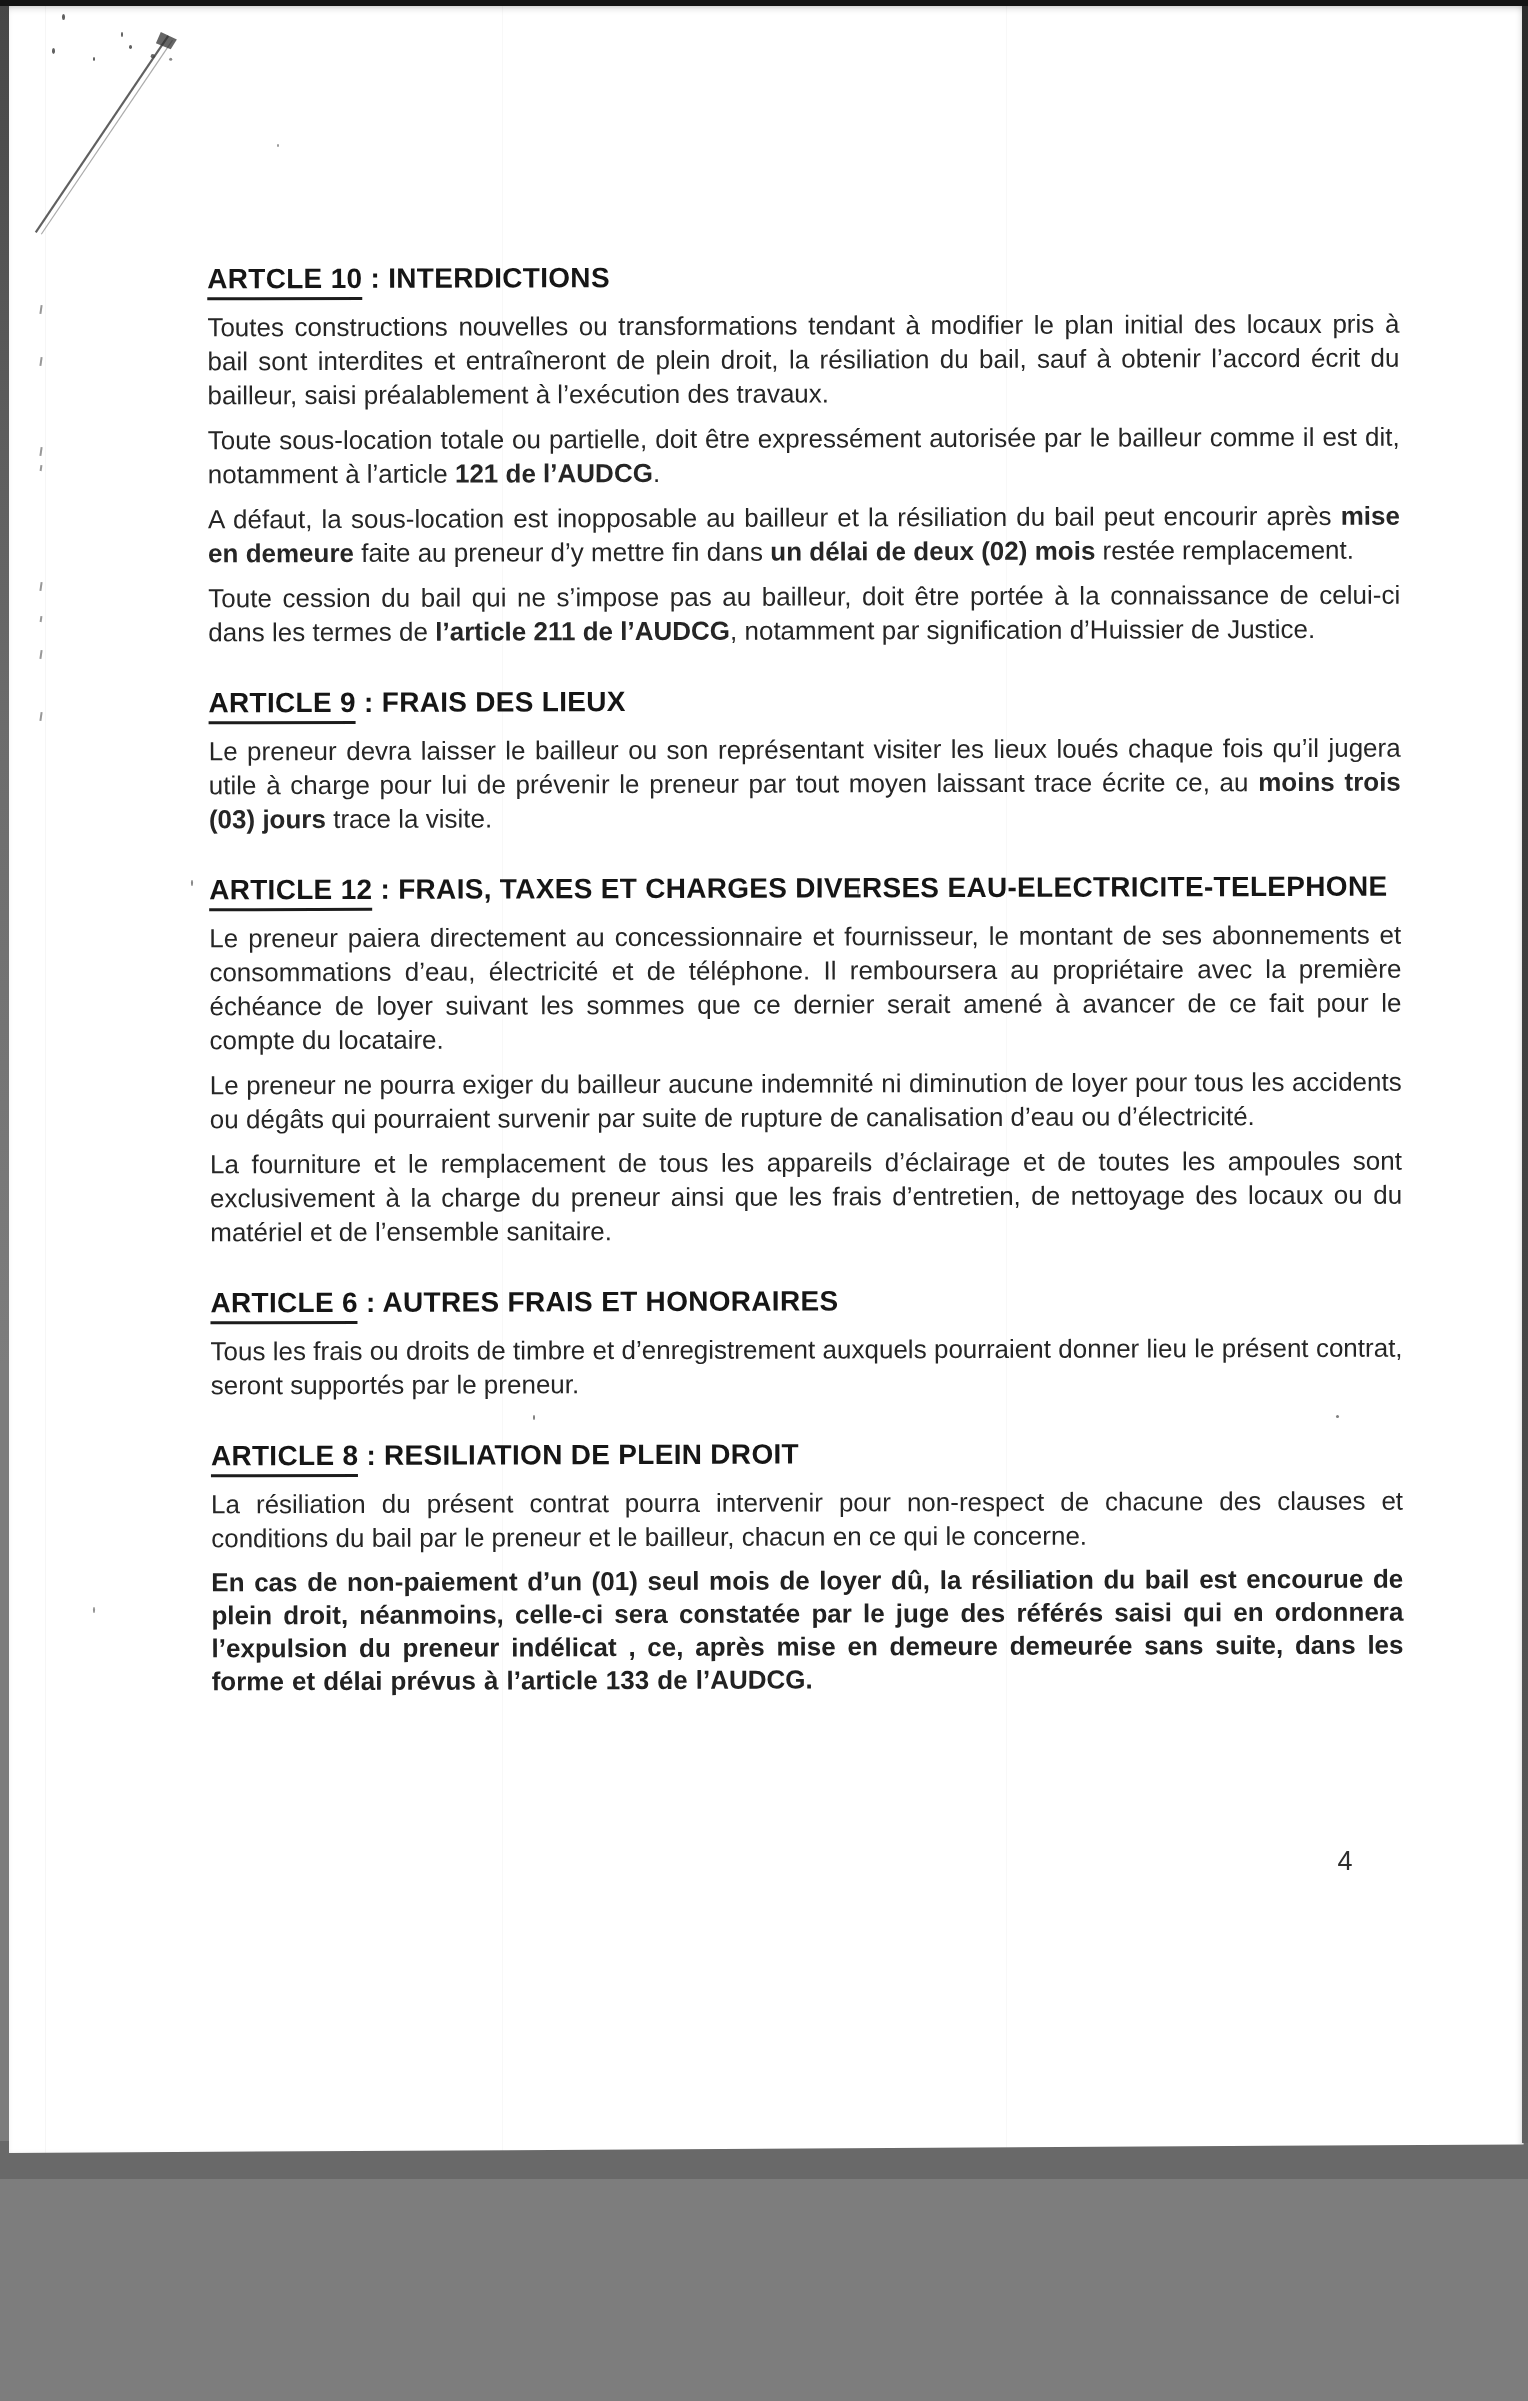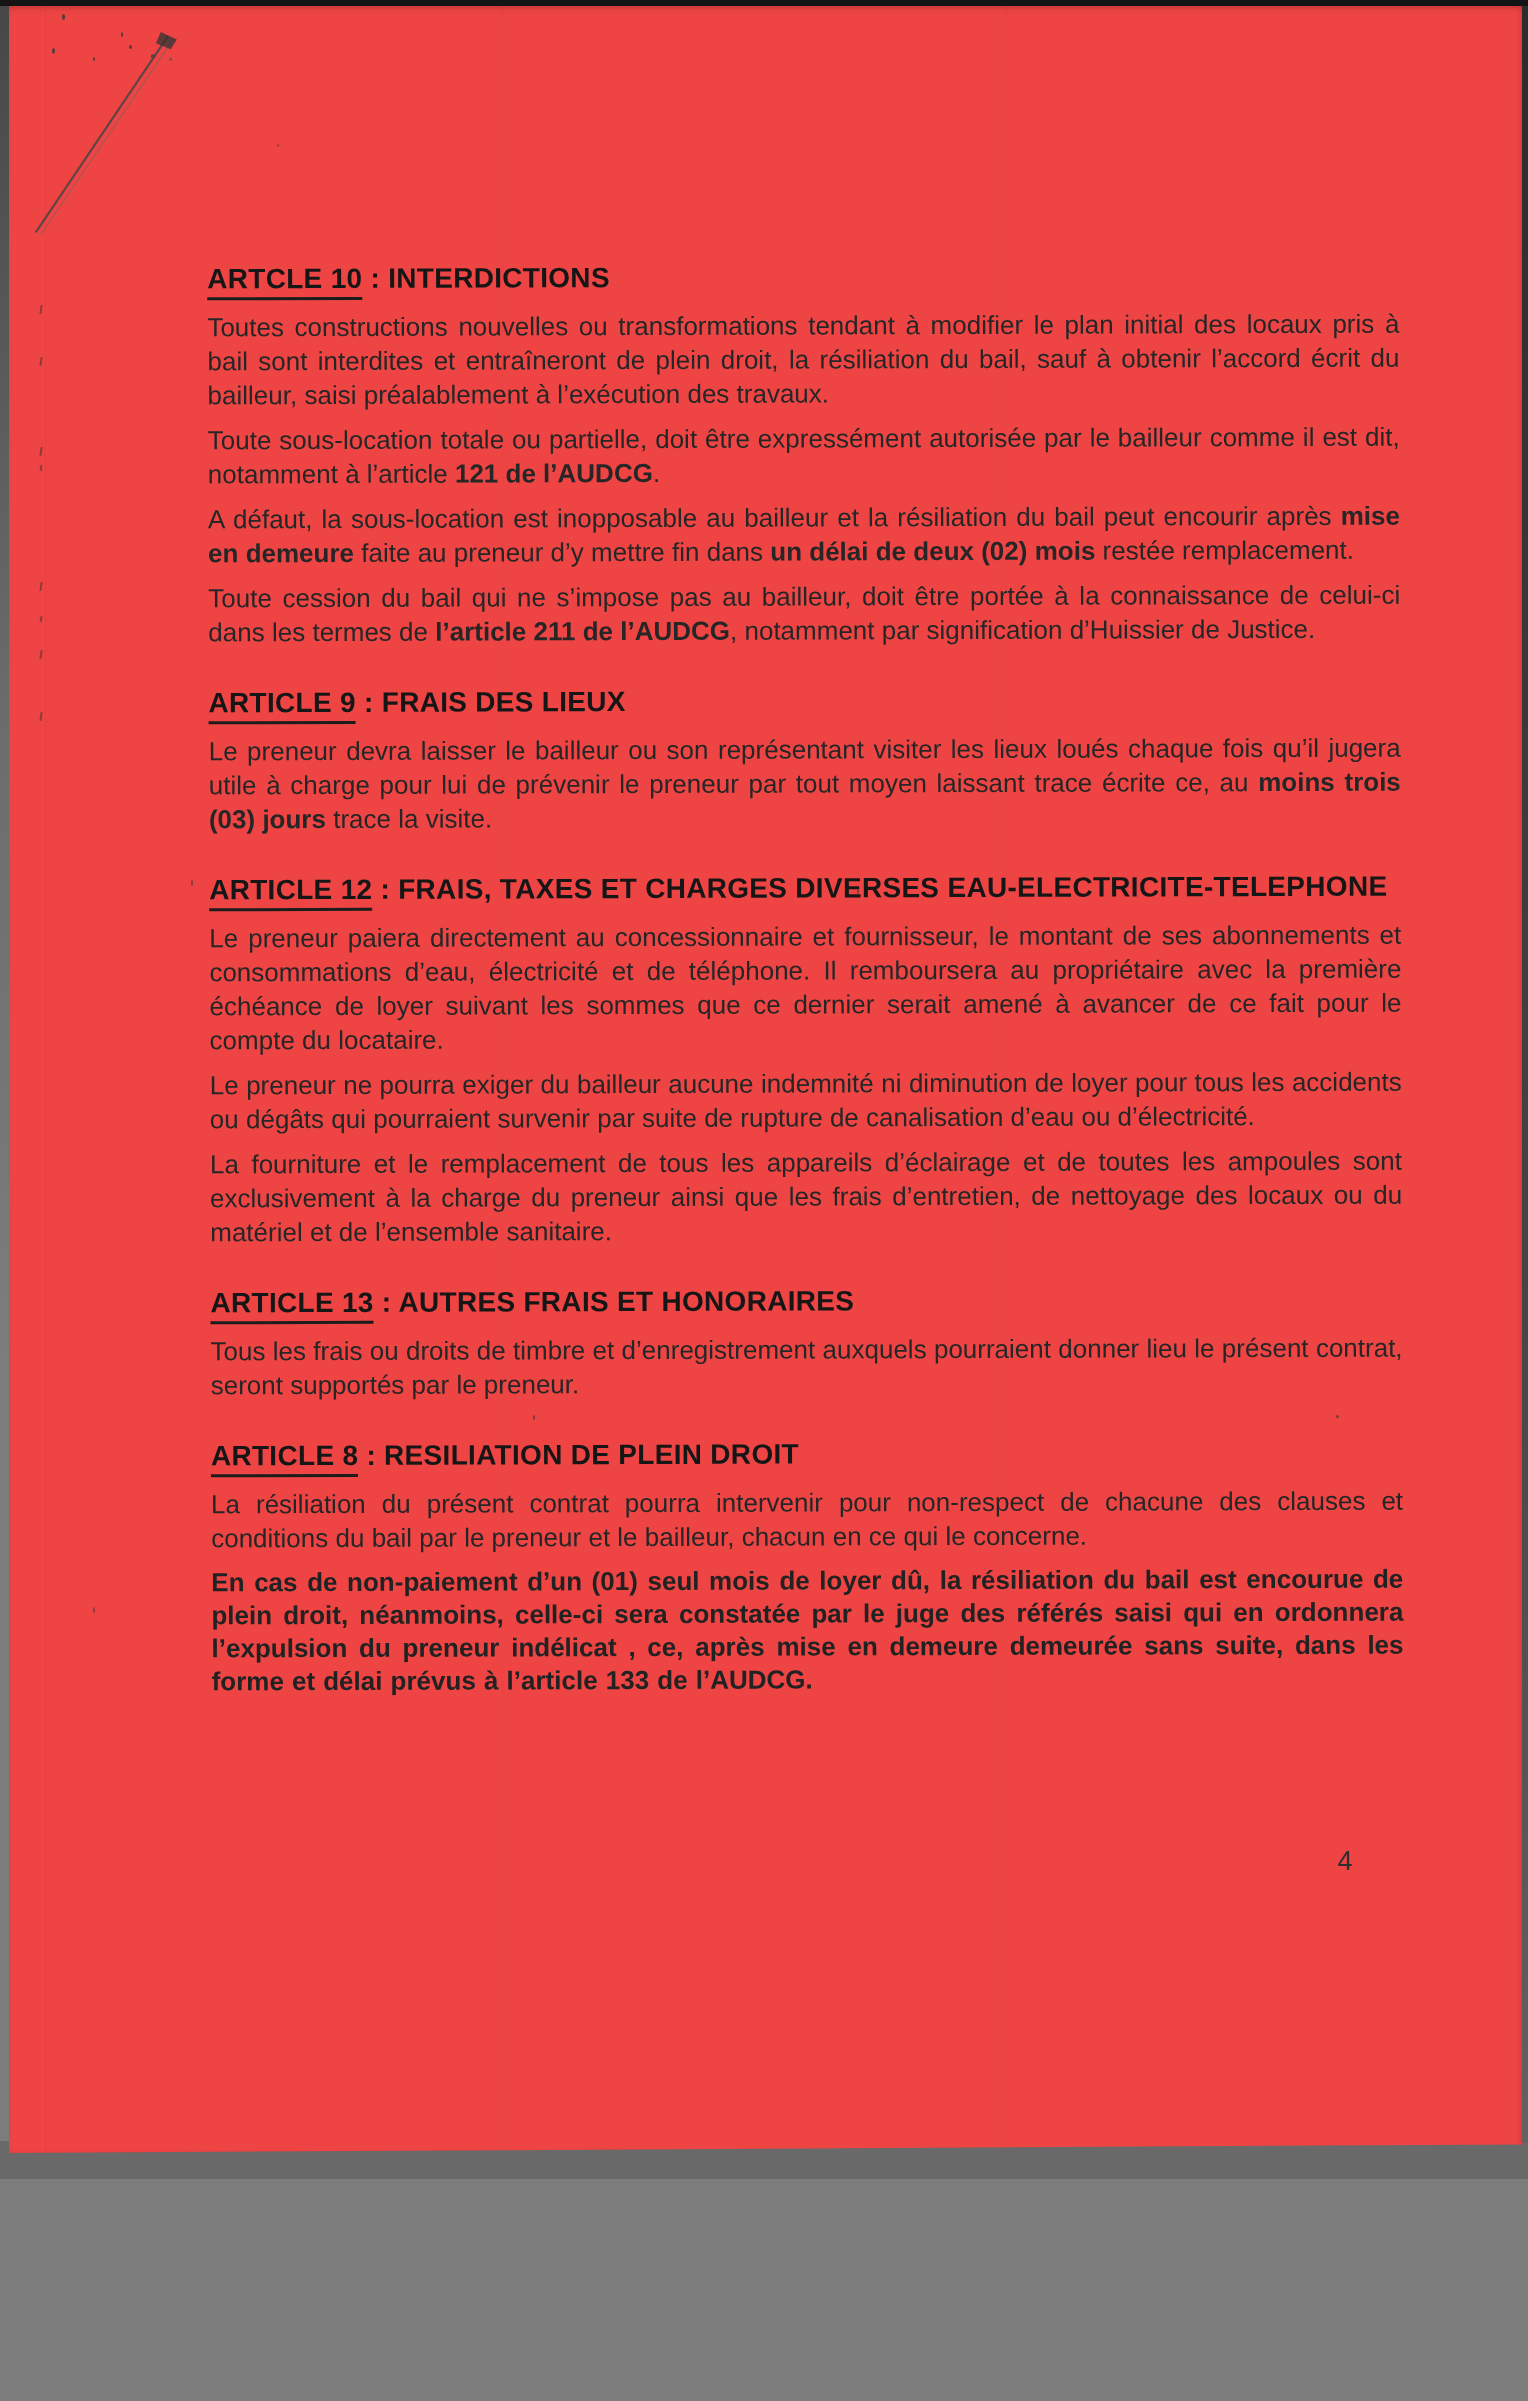--- a/index.html
+++ b/index.html
@@ -11,21 +11,21 @@
   .scan{position:relative;width:1528px;height:2401px}
   .top-strip{position:absolute;left:0;top:0;width:1528px;height:5.5px;background:#141414;z-index:4}
   .below-band{position:absolute;left:0;top:2141px;width:1528px;height:38px;background:#696969;z-index:0}
   .left-sliver{position:absolute;left:0;top:5px;width:8.6px;height:1602px;
     background:linear-gradient(180deg,#474747,#6c6c6c 45%,#7d7d7d 85%);z-index:3}
   .right-sliver{position:absolute;left:1522px;top:5px;width:6.2px;height:2138px;
     background:linear-gradient(180deg,#2c2c2c,#454545 60%,#626262);z-index:3}
 
   .paper{
     position:absolute;left:8.6px;top:5px;width:1515px;height:2148px;
-    background:#ef4444;z-index:1;
+    background:#ffffff;z-index:1;
     clip-path:polygon(0 0,100% 0,100% calc(100% - 8.6px),0 100%);
     box-shadow:inset -5px 0 8.6px -5px rgba(0,0,0,.28), inset 0 6.2px 10px -6.2px rgba(0,0,0,.35);
   }
   
   .vline{position:absolute;top:0;bottom:0;width:1.2px;background:rgba(0,0,0,.035)}
 
   .content{
     position:relative;z-index:1;
     padding:258px 123px 0 200px;
     font-size:26px;line-height:34px;color:#262626;
@@ -105,21 +105,21 @@
       </section>
 
       <section class="article">
         <h2 class="heading"><span class="underl">ARTICLE 12</span><span> : FRAIS, TAXES ET CHARGES DIVERSES EAU-ELECTRICITE-TELEPHONE</span></h2>
         <p class="para"><span>Le preneur paiera directement au concessionnaire et fournisseur, le montant de ses abonnements et consommations d’eau, électricité et de téléphone. Il remboursera au propriétaire avec la première échéance de loyer suivant les sommes que ce dernier serait amené à avancer de ce fait pour le compte du locataire.</span></p>
         <p class="para"><span>Le preneur ne pourra exiger du bailleur aucune indemnité ni diminution de loyer pour tous les accidents ou dégâts qui pourraient survenir par suite de rupture de canalisation d’eau ou d’électricité.</span></p>
         <p class="para"><span>La fourniture et le remplacement de tous les appareils d’éclairage et de toutes les ampoules sont exclusivement à la charge du preneur ainsi que les frais  d’entretien, de nettoyage des locaux ou du matériel et de l’ensemble sanitaire.</span></p>
       </section>
 
       <section class="article">
-        <h2 class="heading"><span class="underl">ARTICLE 13</span><span> : AUTRES FRAIS ET HONORAIRES</span></h2>
+        <h2 class="heading"><span class="underl">ARTICLE 6</span><span> : AUTRES FRAIS ET HONORAIRES</span></h2>
         <p class="para"><span>Tous les frais ou droits de timbre et d’enregistrement  auxquels pourraient donner lieu le présent contrat, seront supportés par le preneur.</span></p>
       </section>
 
       <section class="article">
         <h2 class="heading"><span class="underl">ARTICLE 8</span><span> : RESILIATION DE PLEIN DROIT</span></h2>
         <p class="para"><span>La résiliation du présent contrat pourra intervenir pour non-respect de chacune des clauses et conditions du bail par le preneur et le bailleur, chacun en ce qui le concerne.</span></p>
         <p class="para strong"><span>En cas de non-paiement d’un (01) seul mois de loyer dû, la résiliation du bail est encourue de plein droit, néanmoins, celle-ci sera constatée par le juge des référés saisi qui en ordonnera l’expulsion du preneur indélicat , ce, après mise en demeure demeurée sans suite, dans les forme et délai prévus à l’article 133 de l’AUDCG.</span></p>
       </section>
 
     </div>

